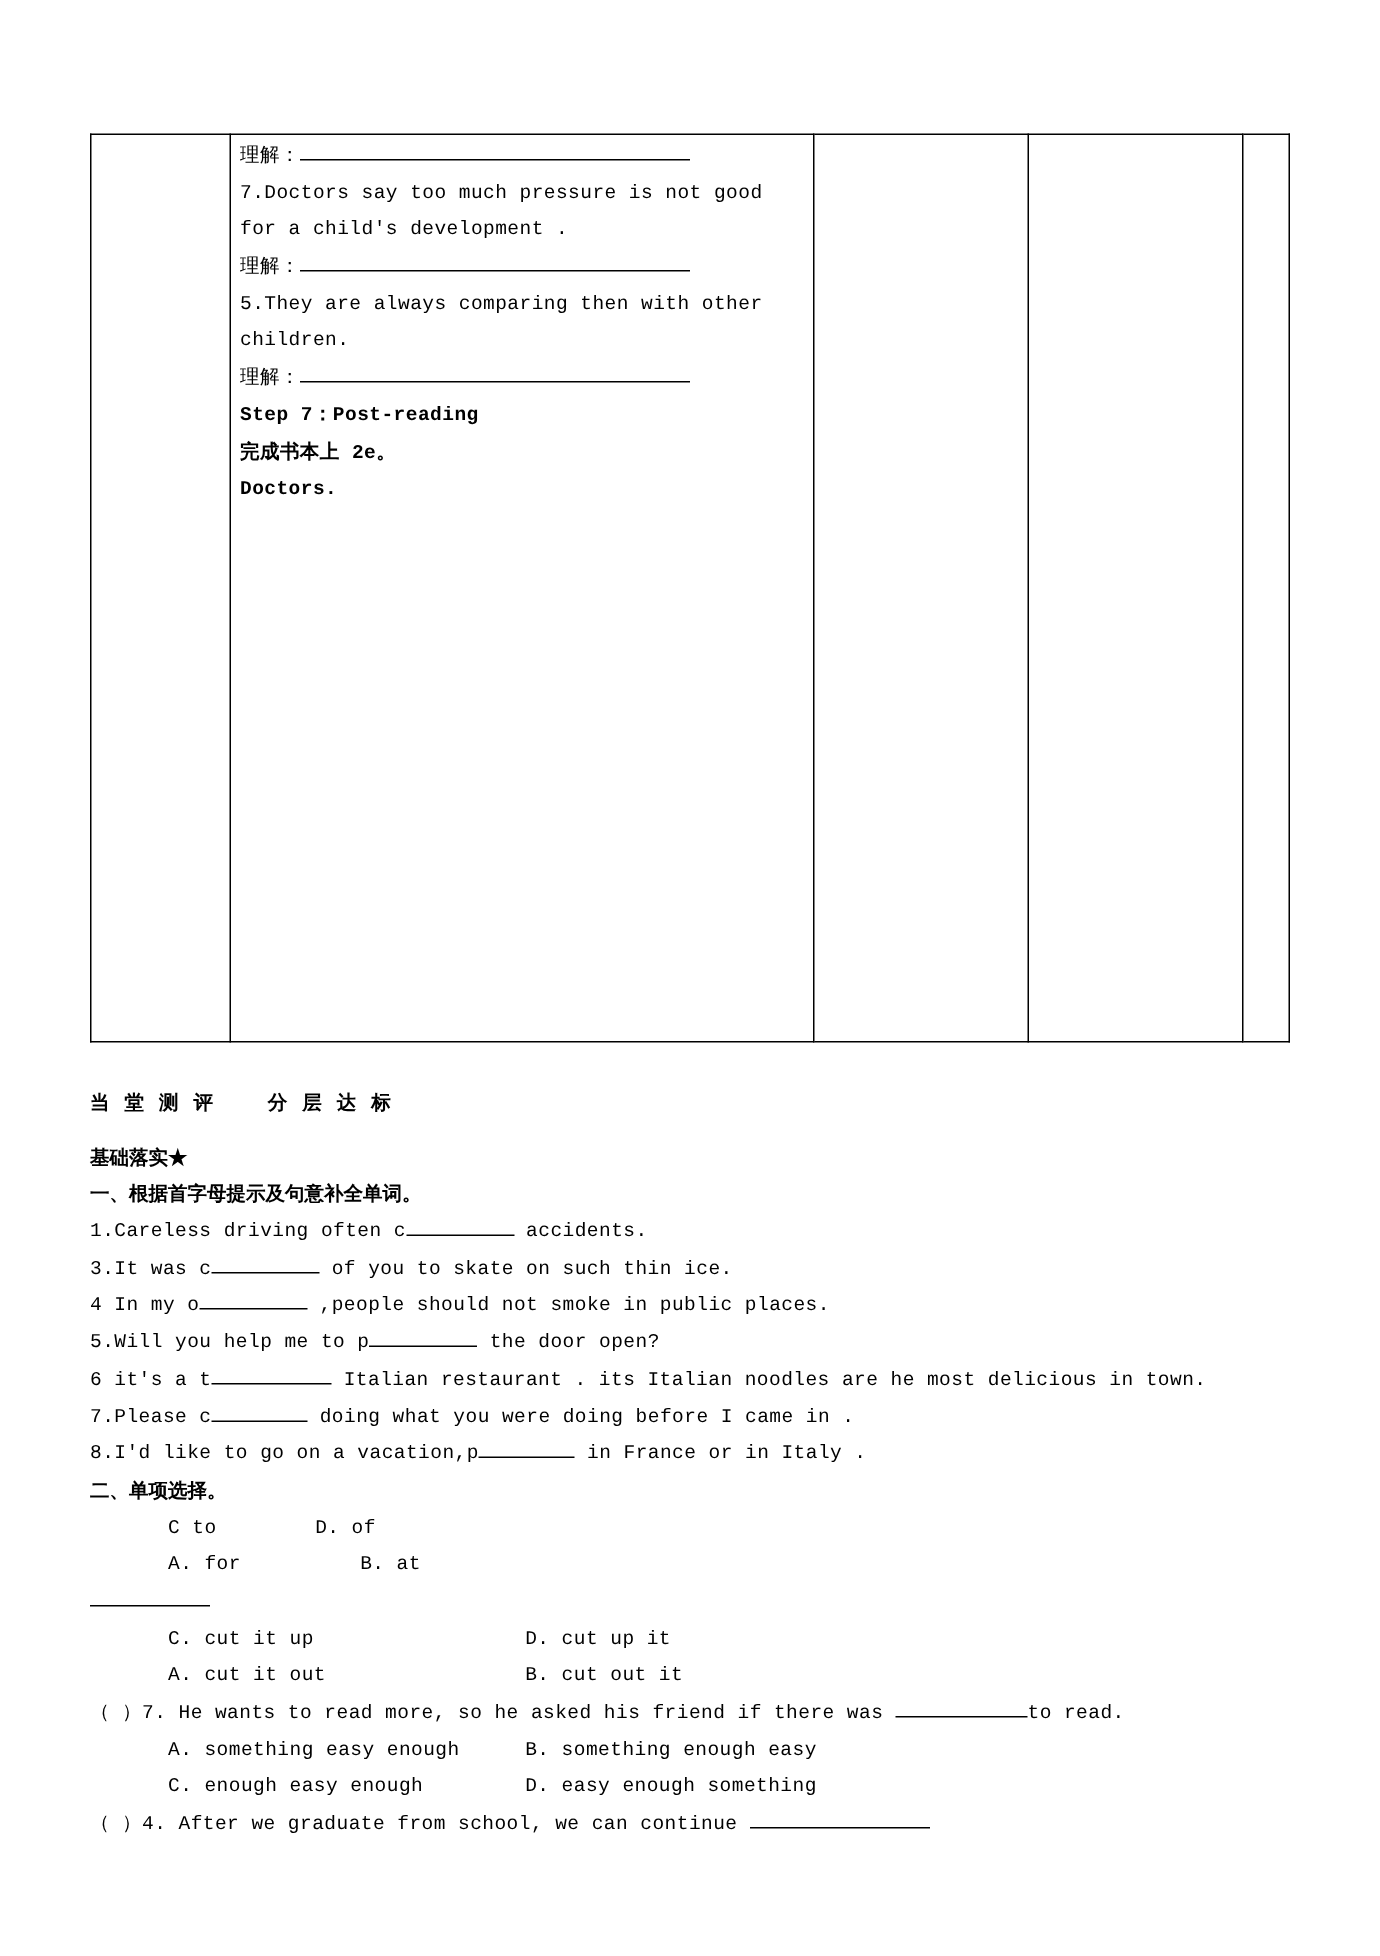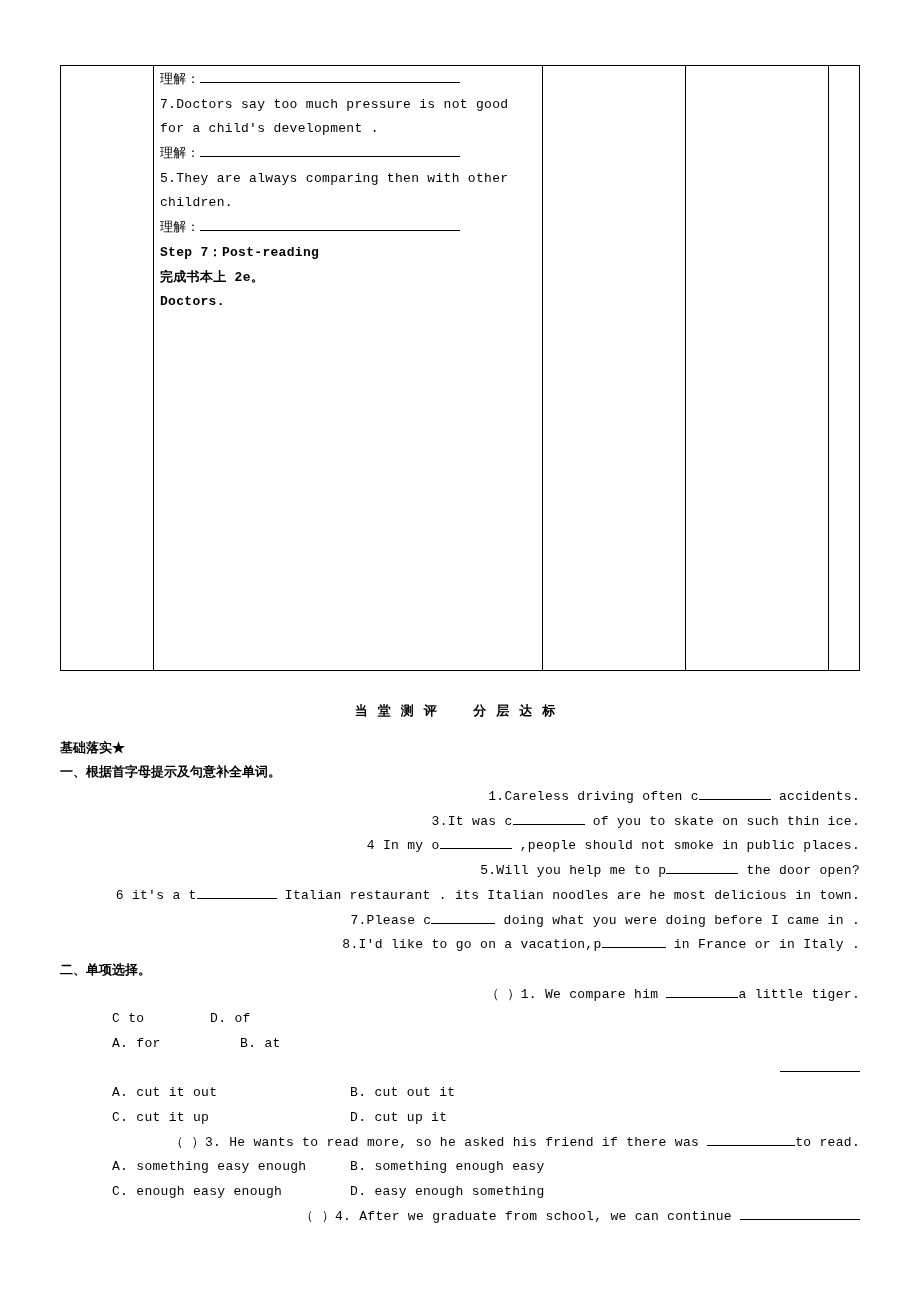--- a/index.html
+++ b/index.html
@@ -13,47 +13,47 @@
     width: 920px;
     box-sizing: border-box;
   }
   .mono {
     font-family: "Courier New", "SimSun", monospace;
     letter-spacing: 0.3px;
   }
   table.boxed {
     border-collapse: collapse;
     width: 100%;
+    margin-top: 24px;
   }
   table.boxed td {
     border: 1px solid #000;
     vertical-align: top;
     padding: 2px 6px 2px 6px;
     height: 600px;
   }
   table.boxed td.col1 { width: 80px; }
   table.boxed td.col2 { }
   table.boxed td.col3 { width: 130px; }
   table.boxed td.col4 { width: 130px; }
   table.boxed td.col5 { width: 18px; }
   .blank-line {
     display: inline-block;
     border-bottom: 1px solid #000;
     height: 0.9em;
     vertical-align: baseline;
   }
   .b { font-weight: bold; }
   .section-title {
-    text-align: center;
     font-weight: bold;
     margin-top: 28px;
     margin-bottom: 12px;
     letter-spacing: 10px;
   }
-  .q { margin: 0; padding: 0; text-align: right; }
+  .q { margin: 0; padding: 0; }
   .opts { padding-left: 52px; }
   .opt { display: inline-block; }
 </style>
 </head>
 <body>
 
 <table class="boxed mono">
   <tbody>
       <tr>
     <td class="col1"></td>
@@ -88,41 +88,40 @@
   <div class="q"><span>4 In my o</span><span class="blank-line" style="width:72px"></span><span> ,people should not smoke in public places.</span></div>
   <div class="q"><span>5.Will you help me to p</span><span class="blank-line" style="width:72px"></span><span> the door open?</span></div>
   <div class="q"><span>6 it's a t</span><span class="blank-line" style="width:80px"></span><span> Italian restaurant . its Italian noodles are he most delicious in town.</span></div>
   <div class="q"><span>7.Please c</span><span class="blank-line" style="width:64px"></span><span> doing what you were doing before I came in .</span></div>
   <div class="q"><span>8.I'd like to go on a vacation,p</span><span class="blank-line" style="width:64px"></span><span> in France or in Italy .</span></div>
 </div>
 
 <div class="b">二、单项选择。</div>
 
 <div class="mono">
-  <div class="q"><span>（ ）1. We compare him </span><span class="blank-line" style="width:72px"></span><span>a little tiger.</span></div>
   <div class="opts">
     <span class="opt" style="width:90px">C  to</span>
     <span class="opt">D. of</span>
   </div>
   <div class="opts">
     <span class="opt" style="width:120px">A. for</span>
     <span class="opt">B. at</span>
   </div>
 
   <div class="q"><span class="blank-line" style="width:80px"></span></div>
   <div class="opts">
+    <span class="opt" style="width:230px">C. cut it up</span>
+    <span class="opt">D. cut up it</span>
+  </div>
+  <div class="opts">
     <span class="opt" style="width:230px">A. cut it out</span>
     <span class="opt">B. cut out it</span>
   </div>
-  <div class="opts">
-    <span class="opt" style="width:230px">C. cut it up</span>
-    <span class="opt">D. cut up it</span>
-  </div>
 
-  <div class="q"><span>（ ）3. He wants to read more, so he asked his friend if there was </span><span class="blank-line" style="width:88px"></span><span>to read.</span></div>
+  <div class="q"><span>（ ）7. He wants to read more, so he asked his friend if there was </span><span class="blank-line" style="width:88px"></span><span>to read.</span></div>
   <div class="opts">
     <span class="opt" style="width:230px">A. something easy enough</span>
     <span class="opt">B. something enough easy</span>
   </div>
   <div class="opts">
     <span class="opt" style="width:230px">C. enough easy enough</span>
     <span class="opt">D. easy enough something</span>
   </div>
 
   <div class="q"><span>（ ）4. After we graduate from school, we can continue </span><span class="blank-line" style="width:120px"></span></div>

